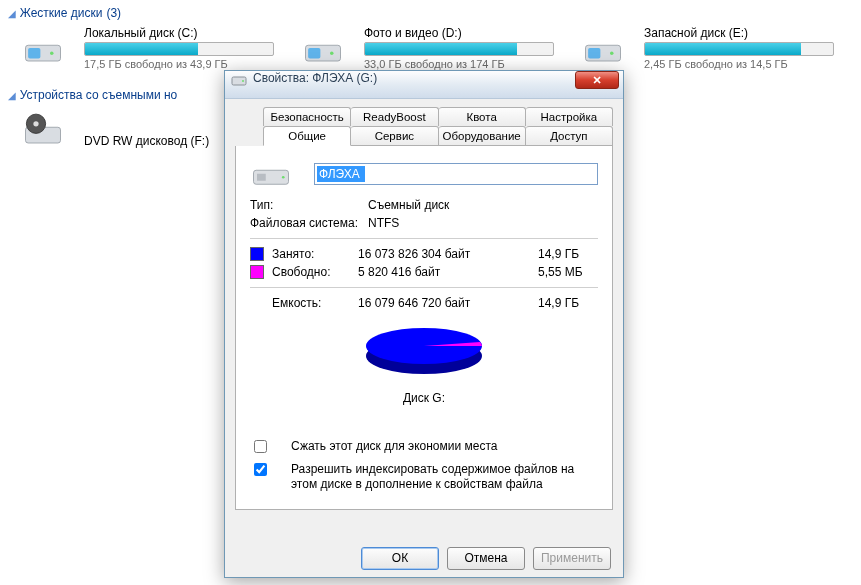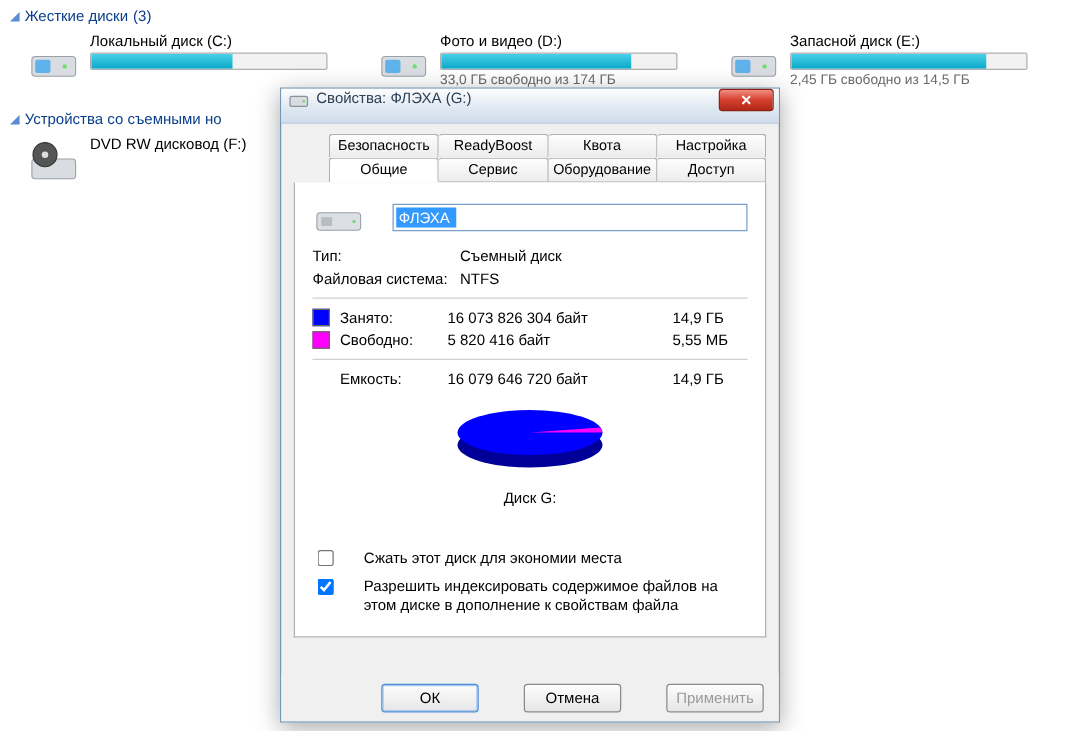--- a/index.html
+++ b/index.html
@@ -19,21 +19,21 @@
   .section-header {
     color: #083e8c;
     font-size: 12px;
     display: flex;
     align-items: center;
     gap: 4px;
     margin: 2px 0 6px 0;
   }
   .section-header .tri { color:#5b8dd6; font-size:10px; }
   .disk-row { display: flex; gap: 30px; padding-left: 14px; }
-  .disk-item { display:flex; gap:8px; width:250px; }
+  .disk-item { display:flex; gap:20px; width:250px; }
   .disk-icon {
     width:42px; height:42px;
     display:flex; align-items:center; justify-content:center;
   }
   .disk-icon svg { width:42px; height:42px; }
   .disk-info { flex:1; }
   .disk-name { color:#000; margin-bottom:2px; }
   .disk-bar {
     height:14px; width:190px;
     border:1px solid #b0b0b0;
@@ -151,21 +151,20 @@
     gap:8px; padding:0 12px;
     background:#f0f0f0;
   }
   .btn {
     min-width:78px; height:23px;
     border:1px solid #8a8a8a;
     background:linear-gradient(to bottom,#fdfdfd,#e6e6e6);
     border-radius:3px;
     font:inherit;
     cursor:pointer;
-    margin-left:28px;
   }
   .btn.default { border-color:#4d8bd6; box-shadow:0 0 0 1px #a8c9ef inset; }
   .btn:disabled { color:#9a9a9a; cursor:default; }
 </style>
 </head>
 <body>
 
 <div class="explorer">
   <div class="section-header">
     <span class="tri">◢</span>
@@ -181,20 +180,21 @@
             <rect x="4" y="22" width="40" height="18" rx="3" fill="#d9dde2" stroke="#9aa1a8"></rect>
             <rect x="7" y="25" width="14" height="12" rx="2" fill="#5fb3ea"></rect>
             <circle cx="34" cy="31" r="2" fill="#6fdc6f"></circle>
           </svg>
       </div>
       <div class="disk-info">
         <div class="disk-name">Локальный диск (C:)</div>
         <div class="disk-bar">
             <div class="disk-bar-fill" style="width:60%"></div>
           </div>
+        <div class="disk-free">17,5 ГБ свободно из 43,9 ГБ</div>
       </div>
     </div>
 
     <div class="disk-item">
       <div class="disk-icon">
         <svg viewBox="0 0 48 48">
             <rect x="4" y="22" width="40" height="18" rx="3" fill="#d9dde2" stroke="#9aa1a8"></rect>
             <rect x="7" y="25" width="14" height="12" rx="2" fill="#5fb3ea"></rect>
             <circle cx="34" cy="31" r="2" fill="#6fdc6f"></circle>
           </svg>
@@ -233,21 +233,21 @@
 
   <div class="disk-row">
     <div class="disk-item">
       <div class="disk-icon">
         <svg viewBox="0 0 48 48">
             <rect x="4" y="22" width="40" height="18" rx="3" fill="#d9dde2" stroke="#9aa1a8"></rect>
             <circle cx="16" cy="18" r="11" fill="#555" stroke="#333"></circle>
             <circle cx="16" cy="18" r="3" fill="#ddd"></circle>
           </svg>
       </div>
-      <div class="disk-info" style="display:flex;align-items:flex-start">
+      <div class="disk-info" style="display:flex;align-items:flex-end">
         <div class="disk-name">DVD RW дисковод (F:)</div>
       </div>
     </div>
   </div>
 </div>
 
 <div class="dialog">
   <div class="titlebar">
     <span class="titlebar-icon">
       <svg viewBox="0 0 16 16">

